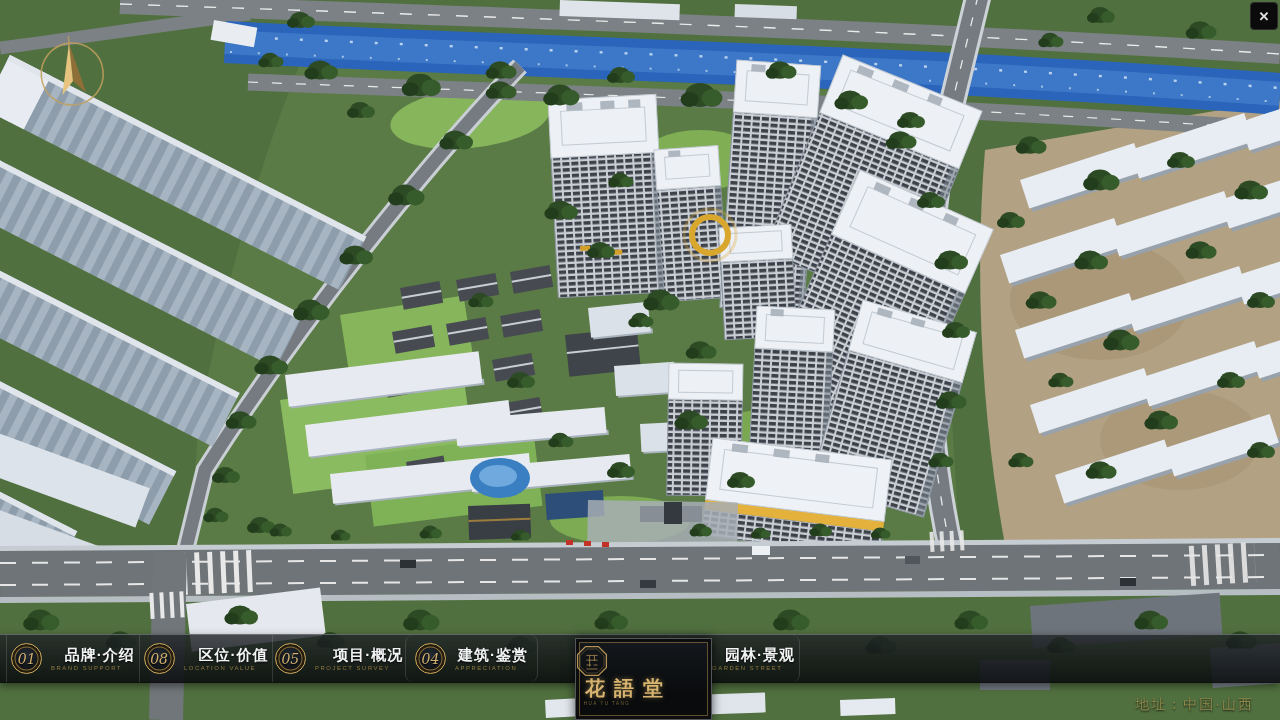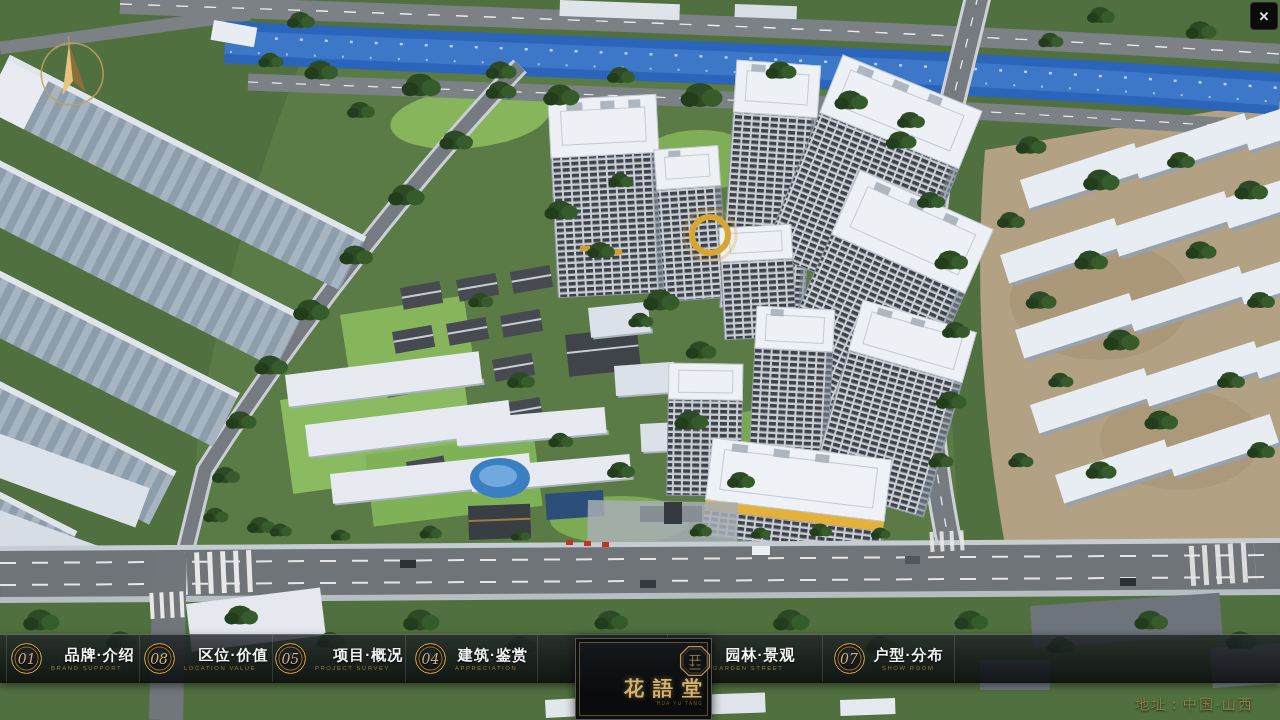--- a/index.html
+++ b/index.html
@@ -8,43 +8,43 @@
   svg.scene{position:absolute;left:0;top:0;}
 
   
   .bottom-bar{position:absolute;left:0;top:634px;width:1280px;height:47px;
     background:linear-gradient(180deg,rgba(30,34,38,.80),rgba(8,10,12,.88));
     border-top:1px solid rgba(195,200,205,.45);
     border-bottom:1px solid rgba(0,0,0,.65);
     box-shadow:0 3px 8px rgba(0,0,0,.45);z-index:4;}
   .nav-group{position:absolute;top:0;height:100%;display:flex;}
   .nav-group.left{left:6px;}
-  .nav-group.right{left:667px;gap:22px;}
+  .nav-group.right{left:667px;}
   .nav-item{width:133px;height:100%;display:flex;align-items:center;justify-content:center;
     gap:9px;border-left:1px solid rgba(170,175,180,.22);cursor:pointer;box-sizing:border-box;}
-  .nav-group .nav-item:last-child{border-right:1px solid rgba(170,175,180,.22);}
+  .nav-group .nav-item:last-child{border-right:1px solid rgba(170,175,180,.22);border-radius:8px;}
   .badge{width:29px;height:29px;flex:0 0 29px;border-radius:50%;
     background:radial-gradient(circle at 50% 38%,#232a33 0%,#0b0e12 75%);
     border:1px solid #c9a85c;
     box-shadow:inset 0 0 0 2.5px rgba(0,0,0,.75),inset 0 0 0 3.5px #8a6f3a;
     display:flex;align-items:center;justify-content:center;}
   .badge span{font-family:"DejaVu Serif",serif;font-style:italic;font-size:14px;
     color:#d2b170;line-height:1;text-shadow:0 1px 1px #000;}
   .labels{display:flex;flex-direction:column;align-items:flex-end;}
   .zh{color:#f3f4f5;font-size:15px;font-weight:700;letter-spacing:1px;white-space:nowrap;
     text-shadow:0 1px 2px rgba(0,0,0,.9);line-height:1.15;}
   .en{display:inline-block;color:#8d7840;font-size:7px;letter-spacing:1.8px;white-space:nowrap;
     transform:scale(.85);transform-origin:0 50%;margin-top:1px;}
 
   
   .logo-plaque{position:absolute;left:575px;top:638px;width:137px;height:82px;z-index:6;
     background:linear-gradient(180deg,#15181c 0%,#090b0d 70%);
     border:1px solid #55565a;box-sizing:border-box;
     box-shadow:inset 0 0 0 3px #0b0d0f,inset 0 0 0 4px rgba(165,135,75,.55),0 0 10px rgba(0,0,0,.65);
-    display:flex;flex-direction:column;align-items:flex-end;padding-top:6px;cursor:pointer;}
+    display:flex;flex-direction:column;align-items:flex-start;padding-top:6px;cursor:pointer;}
   .logo-title{font-family:"DejaVu Serif",serif;color:#d6b36e;font-size:20px;font-weight:700;
     letter-spacing:9px;padding-left:9px;margin-top:1px;line-height:1.05;
     text-shadow:0 0 5px rgba(214,179,110,.55),0 1px 2px #000;}
   .logo-cap{display:inline-block;color:#7a6739;font-size:6px;letter-spacing:2px;
     transform:scale(.75);margin-top:1px;}
 
   
   .address{position:absolute;right:26px;bottom:6px;color:#8f8a4c;font-size:14px;
     letter-spacing:2px;z-index:6;text-shadow:0 1px 2px rgba(0,0,0,.85);}
   .close-btn{position:absolute;top:2px;right:2px;width:26px;height:26px;background:#0b0b0b;
@@ -585,29 +585,20 @@
     <div class="nav-group right">
       <div class="nav-item">
         <div class="badge">
             <span>05</span>
           </div>
         <div class="labels">
             <div class="zh">园林·景观</div>
         <span class="en">GARDEN STREET</span>
           </div>
       </div>
-      <div class="nav-item">
-        <div class="badge">
-            <span>07</span>
-          </div>
-        <div class="labels">
-            <div class="zh">户型·分布</div>
-        <span class="en">SHOW ROOM</span>
-          </div>
-      </div>
     </div>
   </div>
 
   <div class="logo-plaque">
     <svg width="32" height="32" viewBox="0 0 40 40">
       <polygon points="12,2 28,2 38,12 38,28 28,38 12,38 2,28 2,12" fill="none" stroke="#b59354" stroke-width="1.6"></polygon>
       <polygon points="13.5,5 26.5,5 35,13.5 35,26.5 26.5,35 13.5,35 5,26.5 5,13.5" fill="none" stroke="#b59354" stroke-width=".7" opacity=".7"></polygon>
       <path d="M13,13 h14 M13,19 h14 M13,25 h6 M22,25 h5 M17,13 v14 M23,13 v7 M13,30 h14" stroke="#b59354" stroke-width="1.1" fill="none" opacity=".85"></path>
     </svg>
     <div class="logo-title">花語堂</div>

